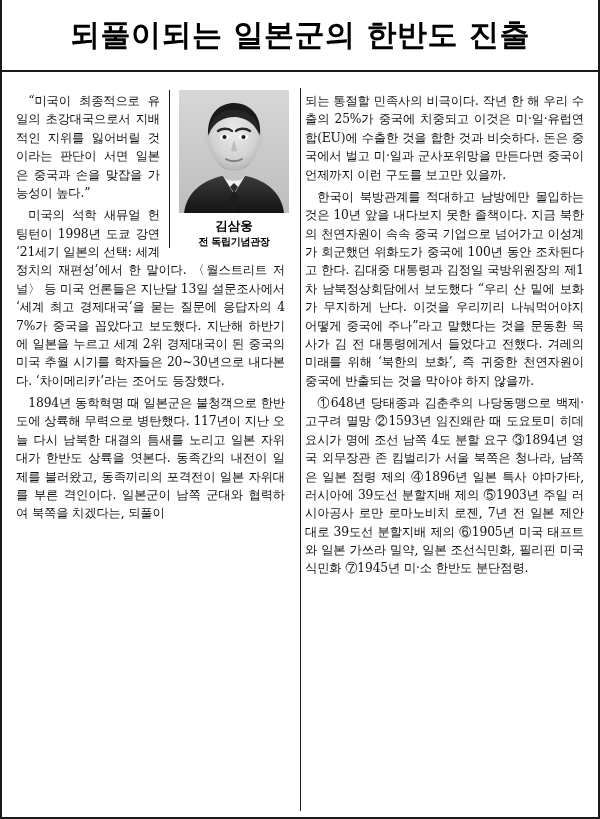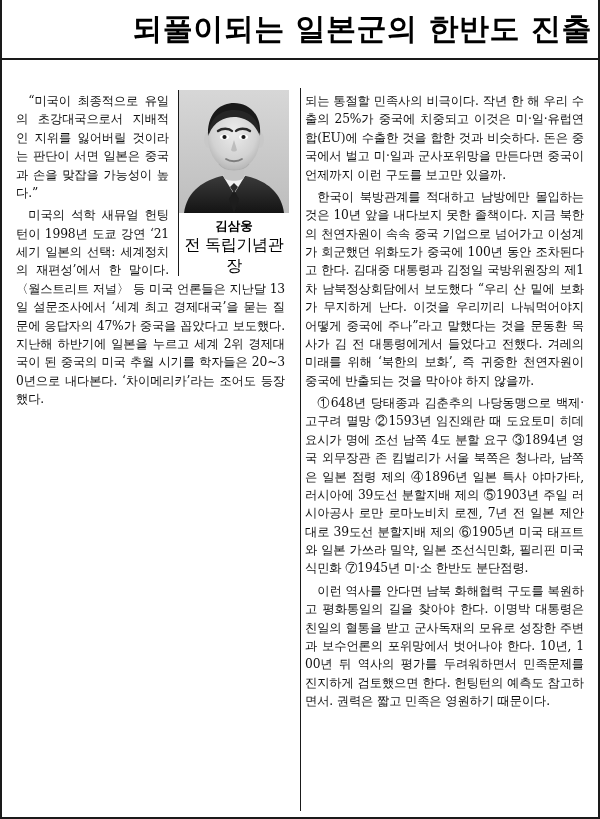--- a/index.html
+++ b/index.html
@@ -21,24 +21,24 @@
     border-left: 2px solid #1a1a1a;
     border-right: 2px solid #1a1a1a;
     overflow: hidden;
   }
   
   .headline-zone {
     position: absolute;
     top: 0;
     left: 0;
     right: 0;
-    height: 60px;
+    height: 72px;
     display: flex;
     align-items: center;
-    justify-content: flex-end;
+    justify-content: center;
     border-bottom: 2px solid #1a1a1a;
     box-sizing: border-box;
   }
   .headline {
     font-family: "DejaVu Sans", "Liberation Sans", sans-serif;
     font-weight: 700;
     font-size: 30px;
     letter-spacing: 0.5px;
     color: #000000;
     white-space: nowrap;
@@ -85,20 +85,21 @@
     text-indent: 1em;
   }
   .col p.no-indent {
     text-indent: 0;
   }
   
   .photo-block {
     float: right;
     width: 110px;
     margin: 2px 0 3px 9px;
+    padding-left: 9px;
     border-left: 1px solid #1a1a1a;
     text-indent: 0;
     text-align: center;
     box-sizing: content-box;
   }
   .photo-frame {
     width: 110px;
     height: 123px;
     overflow: hidden;
     position: relative;
@@ -110,22 +111,22 @@
     font-family: "DejaVu Sans", "Liberation Sans", sans-serif;
     font-weight: 700;
     font-size: 12.5px;
     line-height: 1.35;
     margin-top: 5px;
     letter-spacing: 0;
     color: #000;
   }
   .photo-caption-role {
     font-family: "DejaVu Sans", "Liberation Sans", sans-serif;
-    font-weight: 400;
-    font-size: 16px;
+    font-weight: 700;
+    font-size: 10px;
     line-height: 1.3;
     letter-spacing: -0.3px;
     color: #000;
   }
   
   .page-bottom-rule {
     position: absolute;
     left: 0;
     right: 0;
     bottom: 0;
@@ -198,26 +199,26 @@
 
               <path d="M40 74 C46 82 64 82 70 74" stroke="#b0b0b0" stroke-width="1.2" fill="none"></path>
             </svg>
           </div>
           <div class="photo-caption-name">김삼웅</div>
           <div class="photo-caption-role">전 독립기념관장</div>
         </div>
 
         <p>“미국이 최종적으로 유일의 초강대국으로서 지배적인 지위를 잃어버릴 것이라는 판단이 서면 일본은 중국과 손을 맞잡을 가능성이 높다.”</p>
         <p>미국의 석학 새뮤얼 헌팅턴이 1998년 도쿄 강연 ‘21세기 일본의 선택: 세계정치의 재편성’에서 한 말이다. 〈월스트리트 저널〉 등 미국 언론들은 지난달 13일 설문조사에서 ‘세계 최고 경제대국’을 묻는 질문에 응답자의 47%가 중국을 꼽았다고 보도했다. 지난해 하반기에 일본을 누르고 세계 2위 경제대국이 된 중국의 미국 추월 시기를 학자들은 20~30년으로 내다본다. ‘차이메리카’라는 조어도 등장했다.</p>
+        <p>1894년 동학혁명 때 일본군은 불청객으로 한반도에 상륙해 무력으로 병탄했다. 117년이 지난 오늘 다시 남북한 대결의 틈새를 노리고 일본 자위대가 한반도 상륙을 엿본다. 동족간의 내전이 일제를 불러왔고, 동족끼리의 포격전이 일본 자위대를 부른 격인이다. 일본군이 남쪽 군대와 협력하여 북쪽을 치겠다는, 되풀이</p>
       </div>
 
       <div class="col col-right">
         <p class="no-indent">되는 통절할 민족사의 비극이다. 작년 한 해 우리 수출의 25%가 중국에 치중되고 이것은 미·일·유럽연합(EU)에 수출한 것을 합한 것과 비슷하다. 돈은 중국에서 벌고 미·일과 군사포위망을 만든다면 중국이 언제까지 이런 구도를 보고만 있을까.</p>
         <p>한국이 북방관계를 적대하고 남방에만 몰입하는 것은 10년 앞을 내다보지 못한 졸책이다. 지금 북한의 천연자원이 속속 중국 기업으로 넘어가고 이성계가 회군했던 위화도가 중국에 100년 동안 조차된다고 한다. 김대중 대통령과 김정일 국방위원장의 제1차 남북정상회담에서 보도했다 “우리 산 밑에 보화가 무지하게 난다. 이것을 우리끼리 나눠먹어야지 어떻게 중국에 주나”라고 말했다는 것을 문동환 목사가 김 전 대통령에게서 들었다고 전했다. 겨레의 미래를 위해 ‘북한의 보화’, 즉 귀중한 천연자원이 중국에 반출되는 것을 막아야 하지 않을까.</p>
         <p>①648년 당태종과 김춘추의 나당동맹으로 백제·고구려 멸망 ②1593년 임진왜란 때 도요토미 히데요시가 명에 조선 남쪽 4도 분할 요구 ③1894년 영국 외무장관 존 킴벌리가 서울 북쪽은 청나라, 남쪽은 일본 점령 제의 ④1896년 일본 특사 야마가타, 러시아에 39도선 분할지배 제의 ⑤1903년 주일 러시아공사 로만 로마노비치 로젠, 7년 전 일본 제안대로 39도선 분할지배 제의 ⑥1905년 미국 태프트와 일본 가쓰라 밀약, 일본 조선식민화, 필리핀 미국식민화 ⑦1945년 미·소 한반도 분단점령.</p>
-        <p>이런 역사를 안다면 남북 화해협력 구도를 복원하고 평화통일의 길을 찾아야 한다. 이명박 대통령은 친일의 혈통을 받고 군사독재의 모유로 성장한 주변과 보수언론의 포위망에서 벗어나야 한다. 10년, 100년 뒤 역사의 평가를 두려워하면서 민족문제를 진지하게 검토했으면 한다. 헌팅턴의 예측도 참고하면서. 권력은 짧고 민족은 영원하기 때문이다.</p>
       </div>
 
     </div>
   </div>
 
   <div class="page-bottom-rule"></div>
 </div>
 
 </body></html>

